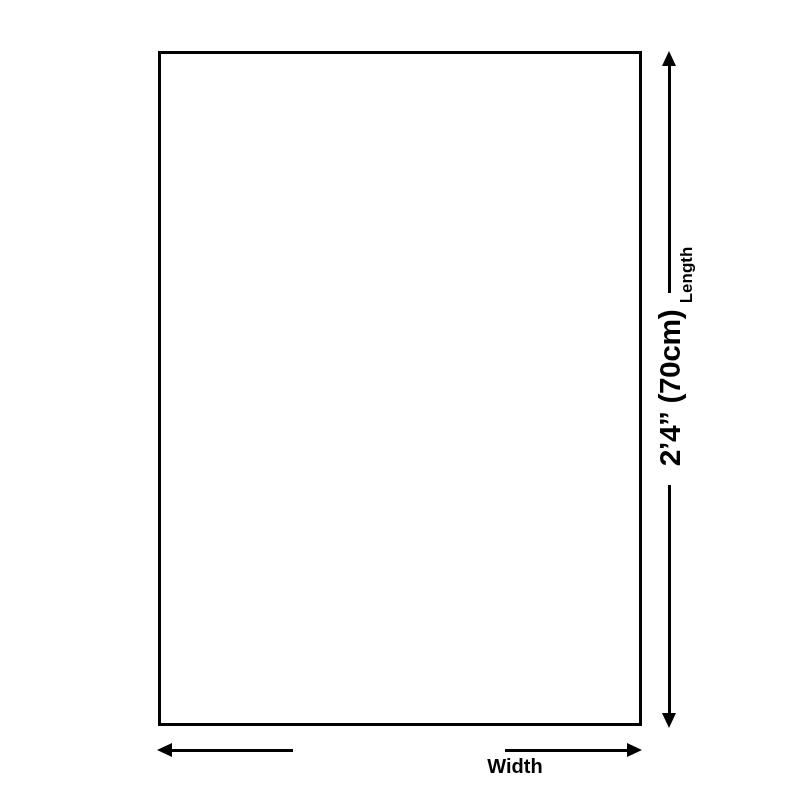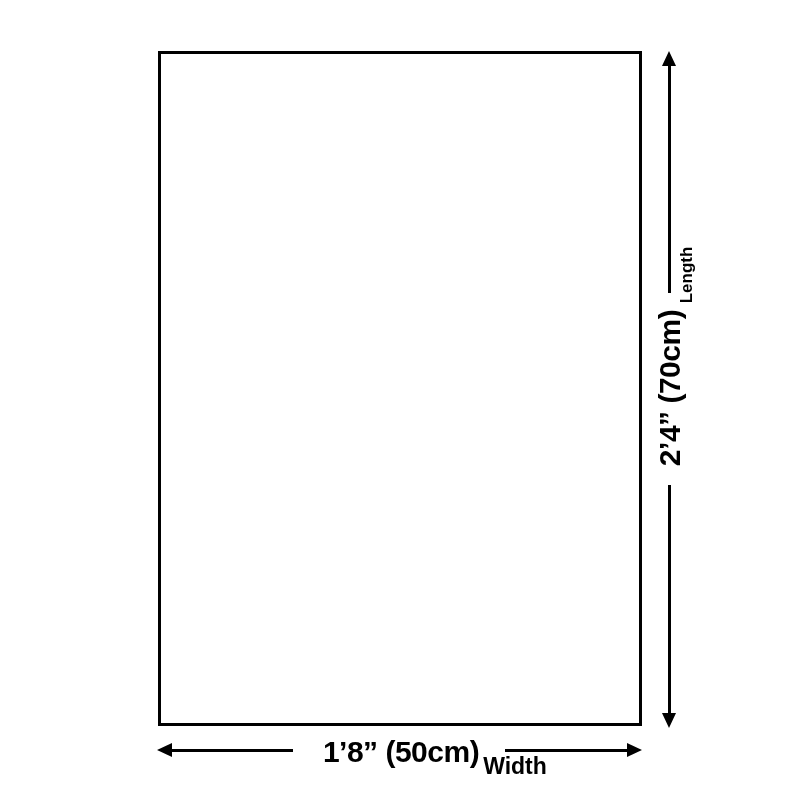--- a/index.html
+++ b/index.html
@@ -77,21 +77,21 @@
     transform-origin: center;
   }
   .width-value {
     left: 401px; top: 752px;
     font-size: 30px;
     letter-spacing: -0.5px;
     transform: translate(-50%, -50%);
   }
   .width-label {
     left: 515px; top: 766px;
-    font-size: 23px;
+    font-size: 20px;
     transform: translate(-50%, -50%);
   }
 </style>
 </head>
 <body>
 
 <div class="canvas">
 
   <div class="product-outline"></div>
 
@@ -99,16 +99,15 @@
   <div class="seg v-seg-upper"></div>
   <div class="seg v-seg-lower"></div>
   <div class="arrowhead arrow-down"></div>
   <div class="dim-text length-value">2’4” (70cm)</div>
   <div class="dim-text length-label">Length</div>
 
   <div class="arrowhead arrow-left"></div>
   <div class="seg h-seg-left"></div>
   <div class="seg h-seg-right"></div>
   <div class="arrowhead arrow-right"></div>
-  <div class="dim-text width-value">1’8” (50cm)</div>
   <div class="dim-text width-label">Width</div>
 
 </div>
 
 </body></html>

